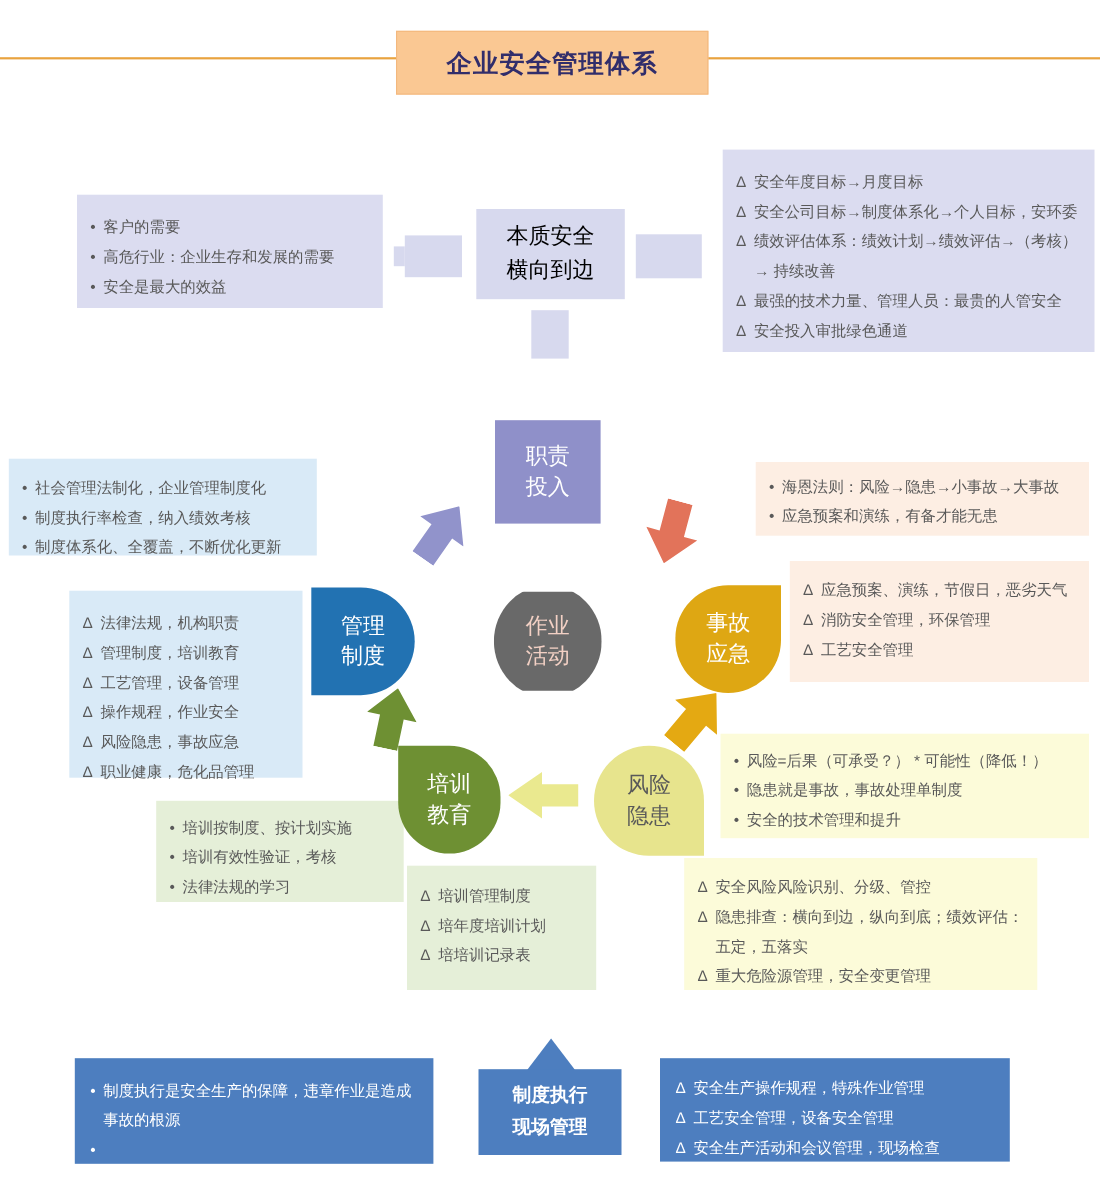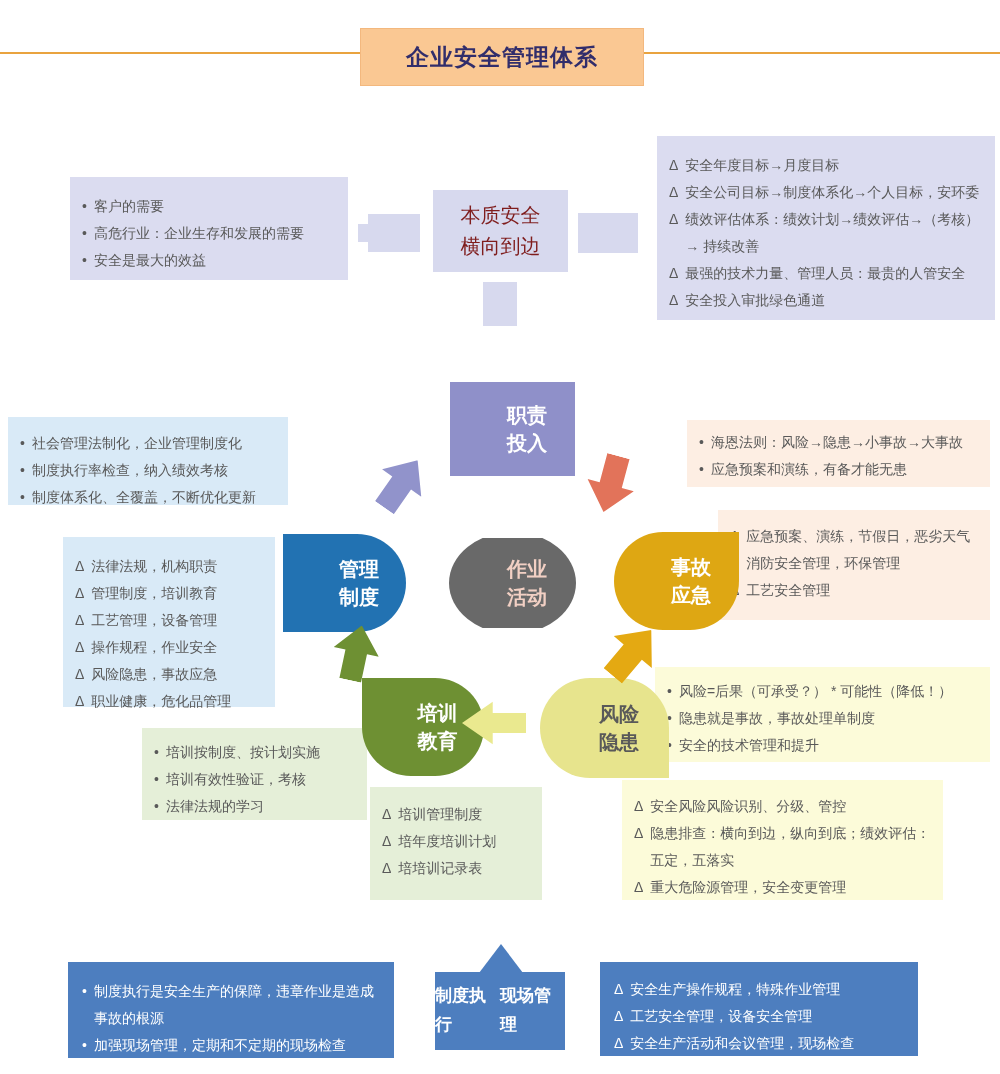--- a/index.html
+++ b/index.html
@@ -24,31 +24,31 @@
   .lav{background:#dbdcf0;}
   .blue-lt{background:#d9eaf7;}
   .peach{background:#fdeee3;}
   .yellow-lt{background:#fcfbd9;}
   .green-lt{background:#e5efd8;}
   .blue-dk{background:#4d7ebf;color:#ffffff;}
   
   .center-box{
     position:absolute;left:433px;top:190px;width:135px;height:82px;background:#d7d9ee;
     display:flex;flex-direction:column;align-items:center;justify-content:center;
-    font-size:20px;color:#7f1d1d;line-height:1.55;
+    font-size:20px;color:#000000;line-height:1.55;
   }
   .conn{position:absolute;background:#d7d9ee;}
   .conn-left{left:368px;top:214px;width:52px;height:38px;}
   .conn-left::before{content:"";position:absolute;left:-10px;top:10px;width:10px;height:18px;background:#d7d9ee;}
   .conn-right{left:578px;top:213px;width:60px;height:40px;}
   .conn-down{left:483px;top:282px;width:34px;height:44px;}
   
   .node{
     position:absolute;display:flex;flex-direction:column;align-items:center;justify-content:center;
-    font-size:20px;font-weight:bold;color:#ffffff;line-height:1.4;text-align:center;padding-left:29px;
+    font-size:20px;font-weight:normal;color:#ffffff;line-height:1.4;text-align:center;
   }
   .node-duty{left:450px;top:382px;width:96px;height:94px;background:#8f90c9;}
   .node-management{left:283px;top:534px;width:94px;height:98px;background:#2272b2;border-radius:0 49px 49px 0;}
   .node-activity{left:449px;top:532px;width:98px;height:102px;background:#696969;border-radius:50%;
     clip-path:inset(6px 0 6px 0);color:#f2d0c4;}
   .node-accident{left:614px;top:532px;width:96px;height:98px;background:#dea713;border-radius:49px 0 49px 49px;}
   .node-training{left:362px;top:678px;width:93px;height:98px;background:#6e9033;border-radius:0 49px 49px 49px;}
   .node-risk{left:540px;top:678px;width:100px;height:100px;background:#e7e48d;color:#595959;border-radius:50px 50px 0 50px;text-align:center;}
   
   .arrow{
@@ -61,21 +61,21 @@
   .arr-gold  {left:602px;top:626px;width:60px;height:54px;background:#e4a912;transform:rotate(-50deg);}
   .arr-yellow{left:462px;top:700px;width:64px;height:46px;background:#eae98f;transform:rotate(180deg);}
   
   .callout-tri{
     position:absolute;left:479px;top:944px;width:0;height:0;
     border-left:22px solid transparent;border-right:22px solid transparent;
     border-bottom:29px solid #4d7ebf;
   }
   .callout-box{
     position:absolute;left:435px;top:972px;width:130px;height:78px;background:#4d7ebf;
-    display:flex;flex-direction:row;align-items:center;justify-content:center;
+    display:flex;flex-direction:column;align-items:center;justify-content:center;
     color:#ffffff;font-size:17px;font-weight:bold;line-height:1.7;
   }
 </style>
 </head>
 <body>
 
 <div class="canvas">
 
   <div class="title-line"></div>
   <div class="title-box">企业安全管理体系</div>
@@ -307,21 +307,20 @@
   <div class="arrow arr-yellow"></div>
 
   <div class="box blue-dk" style="left:68px;top:962px;width:326px;height:96px;padding:16px 14px;">
     <ul>
         <li>
           <span class="mk">•</span>
           <span class="tx">制度执行是安全生产的保障，违章作业是造成事故的根源</span>
         </li>
         <li>
           <span class="mk">•</span>
-          <span class="tx">加强现场管理，定期和不定期的现场检查</span>
         </li>
       </ul>
   </div>
 
   <div class="callout-tri"></div>
   <div class="callout-box">
     <span>制度执行</span>
     <span>现场管理</span>
   </div>
 

